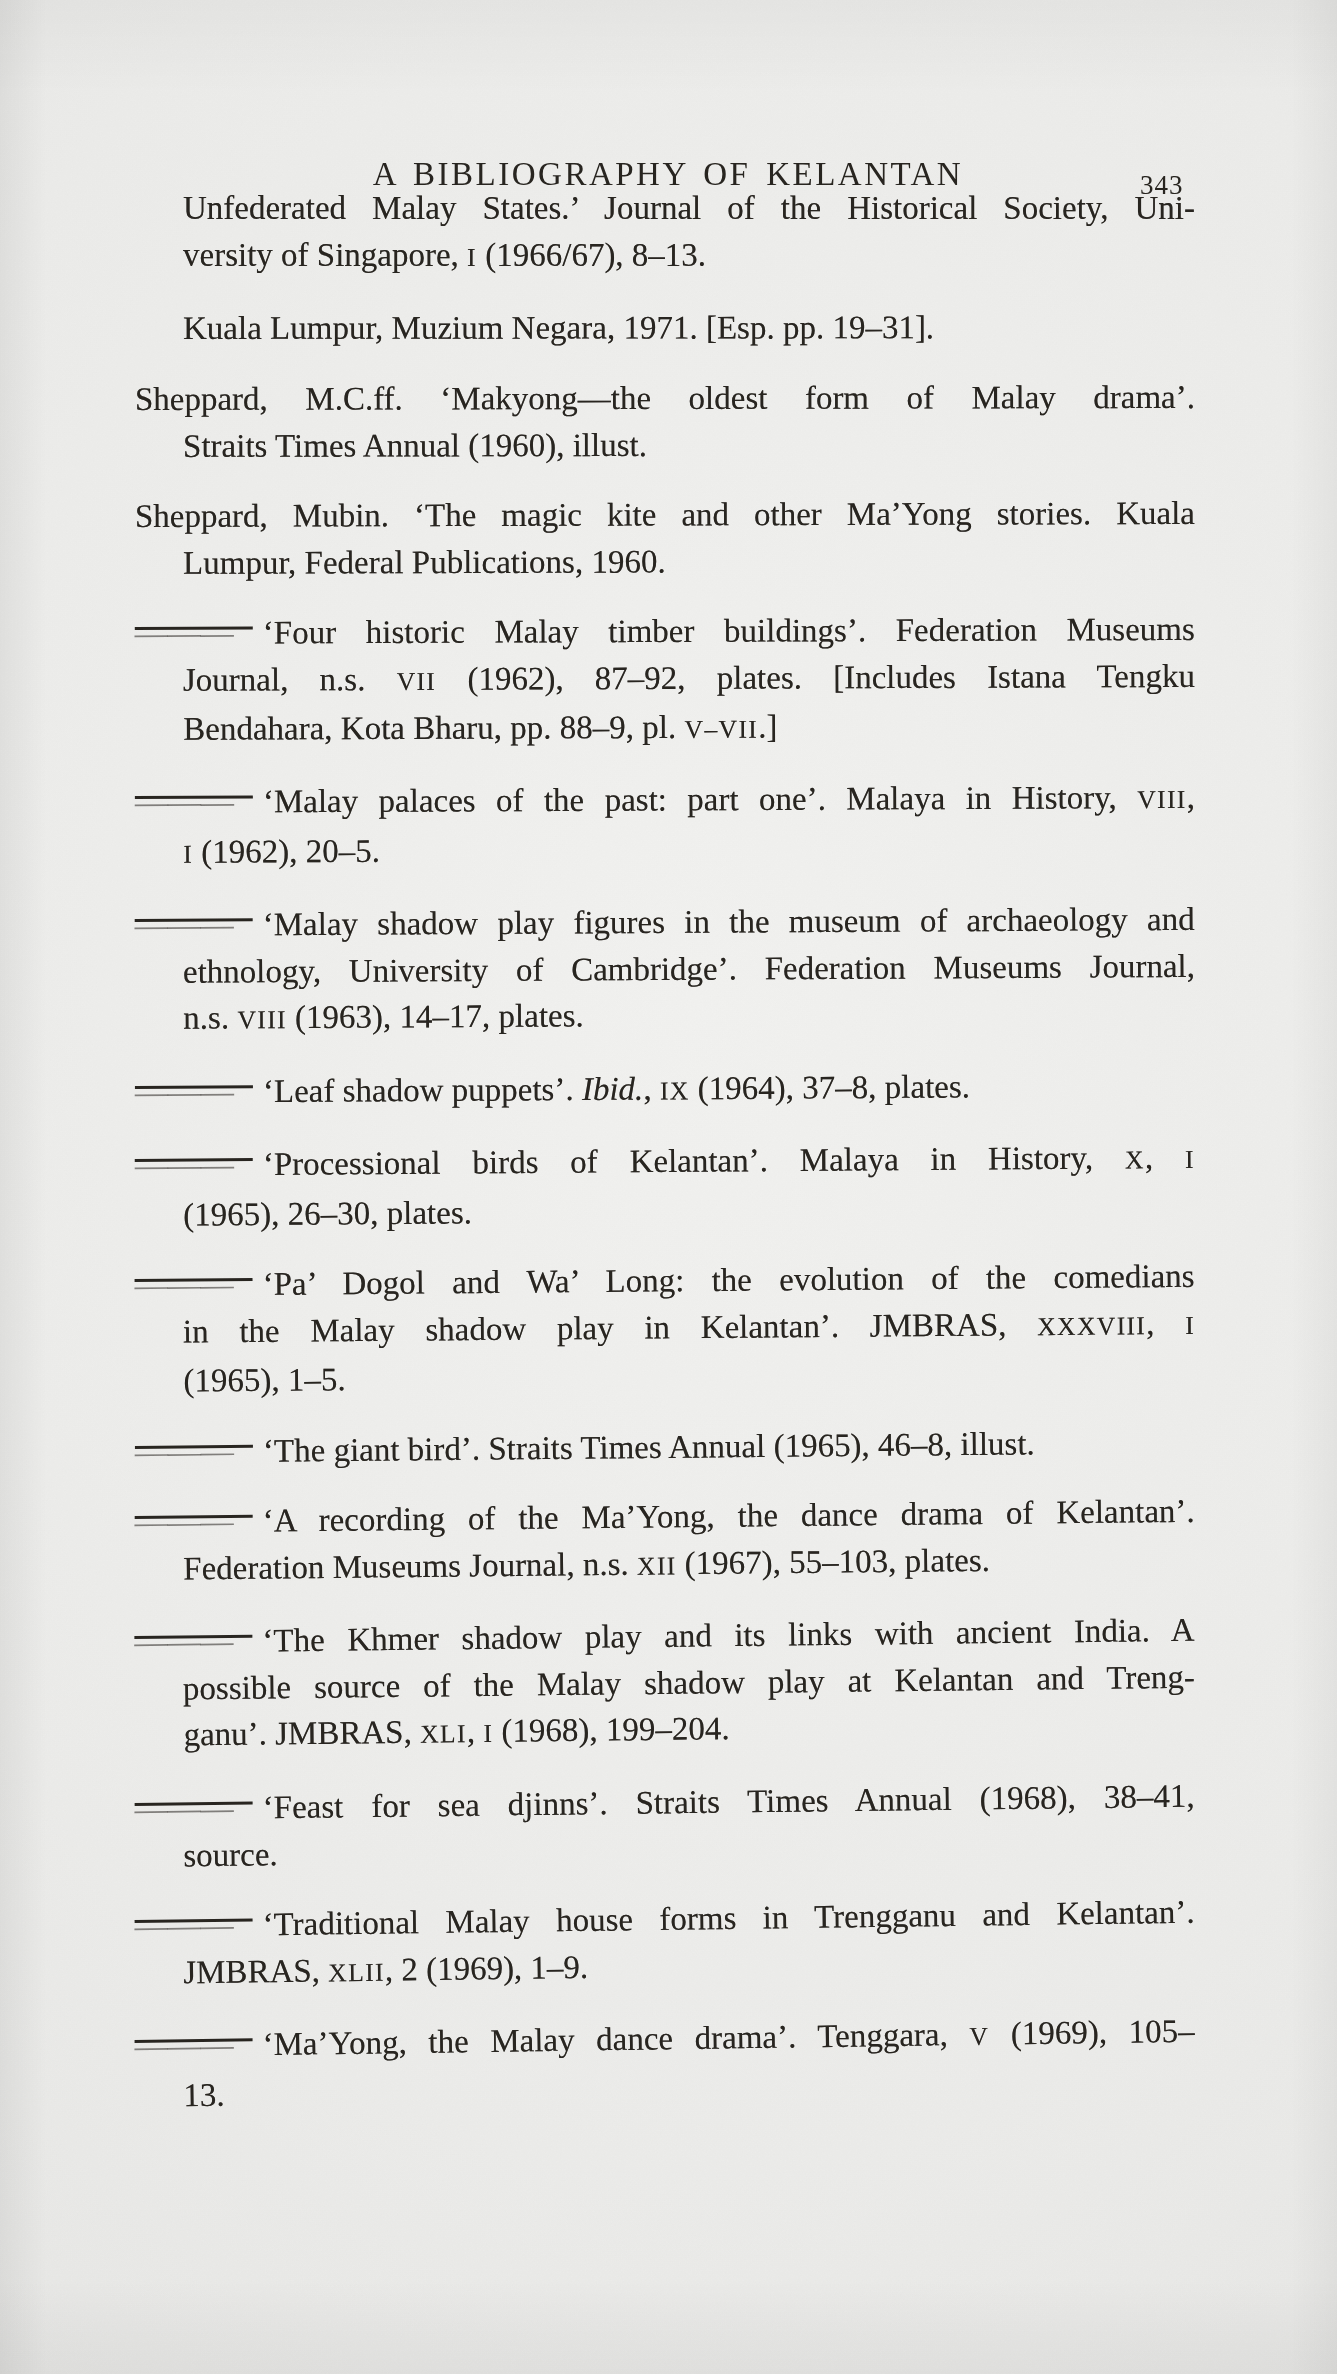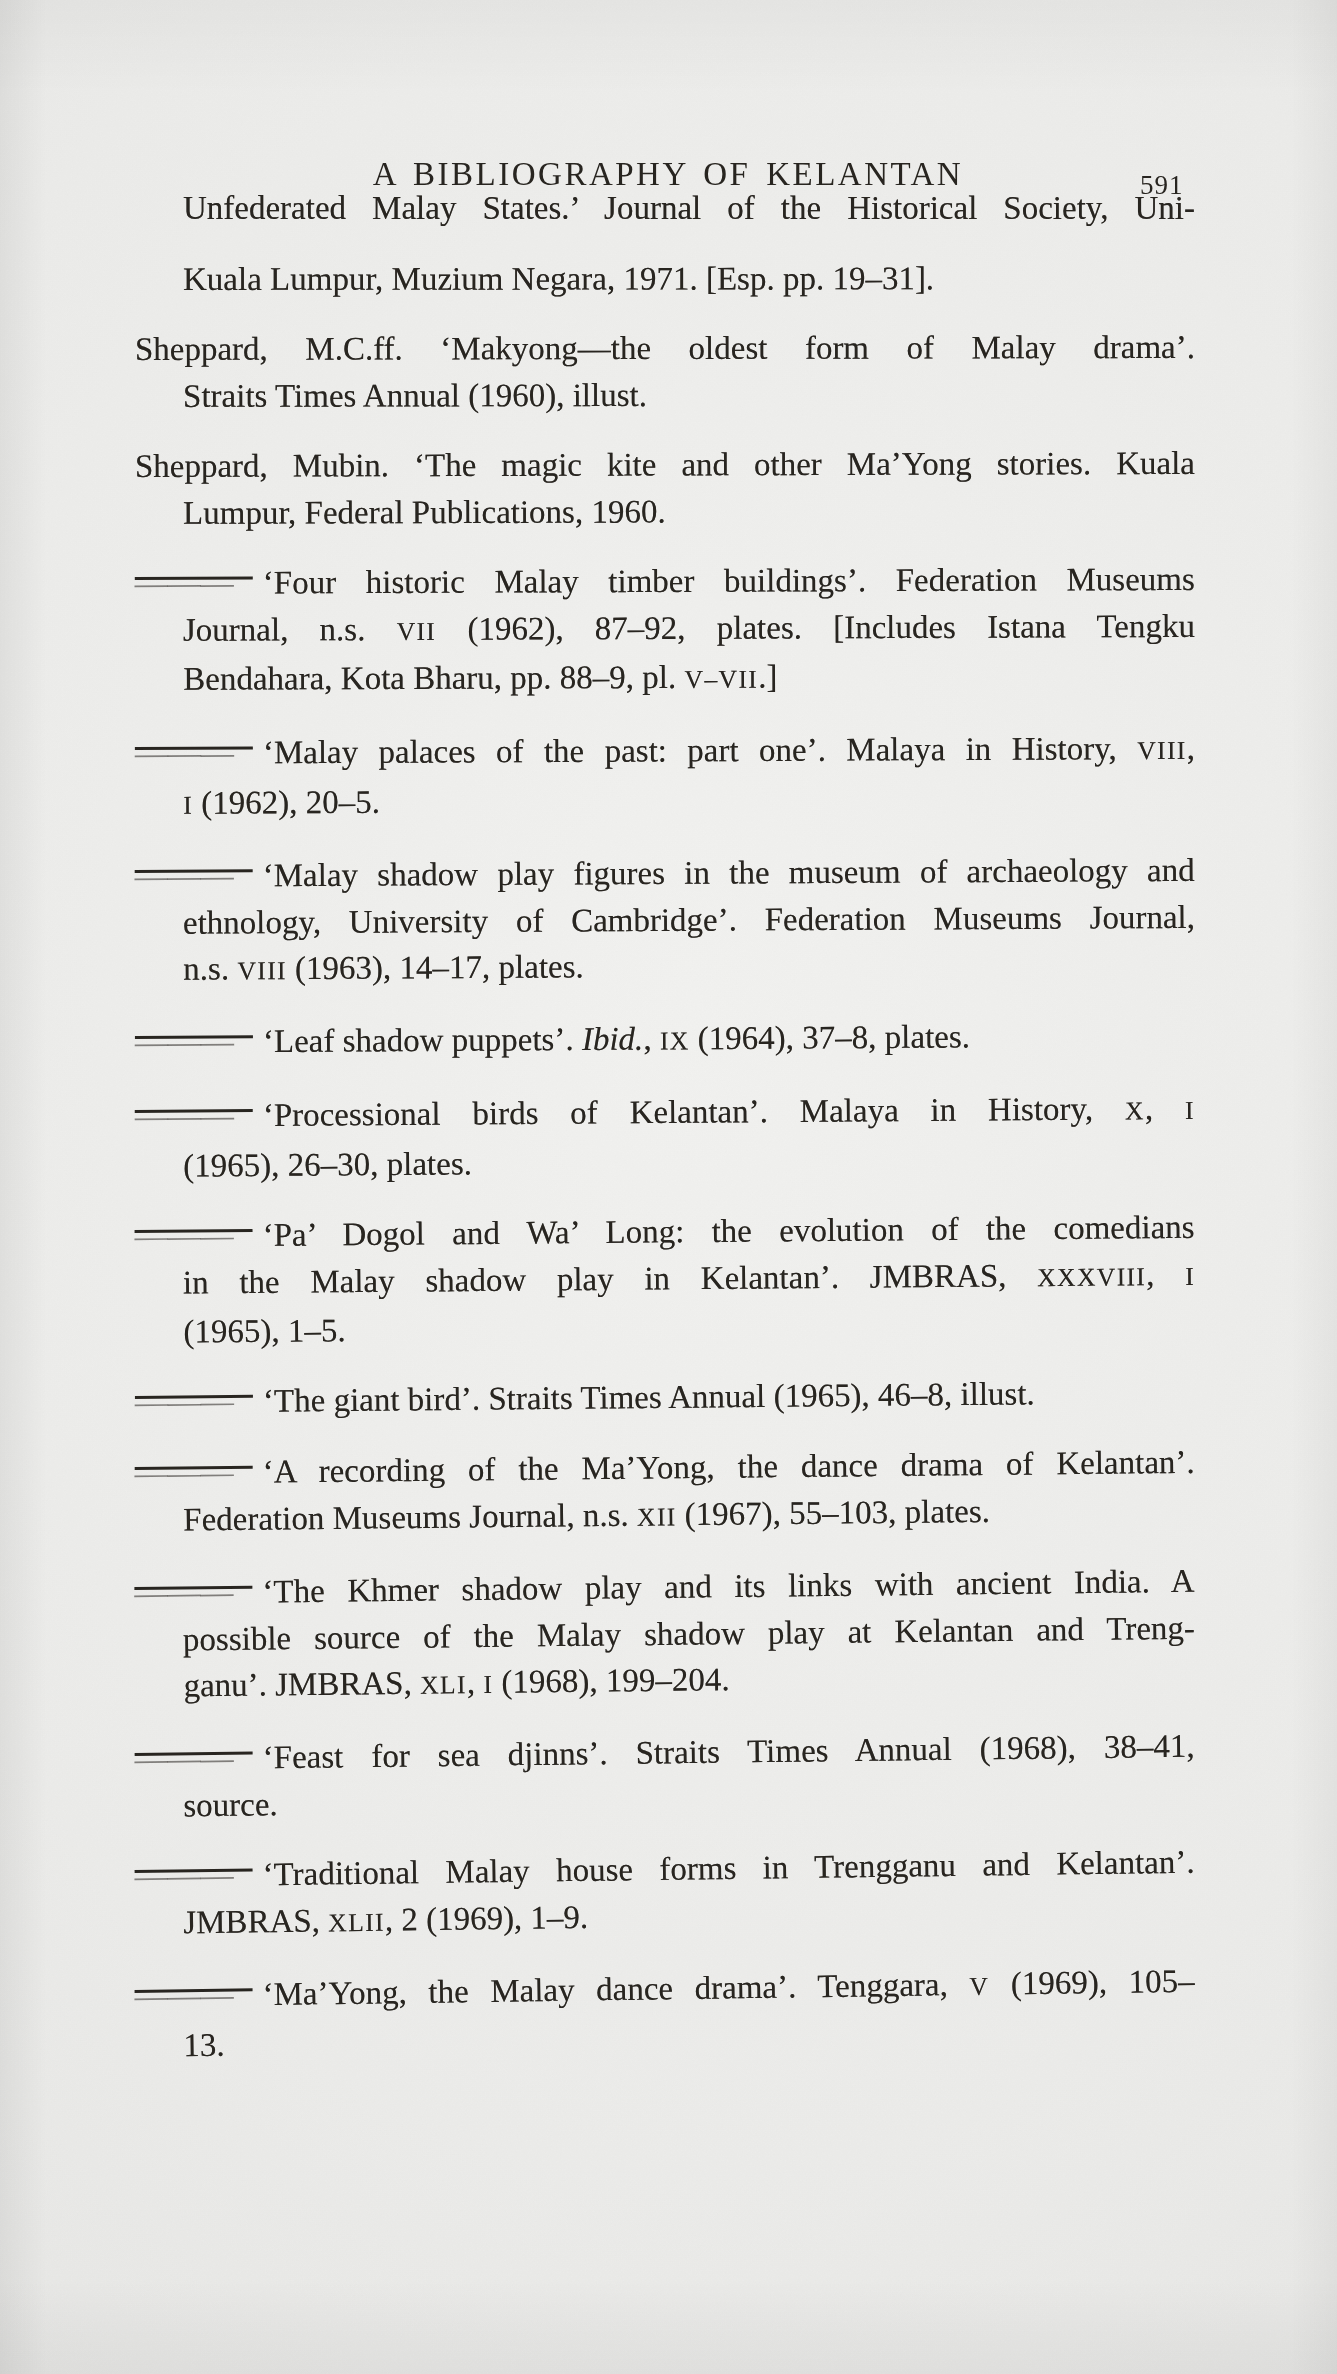--- a/index.html
+++ b/index.html
@@ -65,25 +65,26 @@
       <feColorMatrix in="n" type="saturate" values="0"></feColorMatrix>
       <feComponentTransfer>
           <feFuncA type="linear" slope="0.055" intercept="0"></feFuncA>
         </feComponentTransfer>
     </filter>
     <rect width="1337" height="2374" filter="url(#grain-f)"></rect>
   </svg>
 
   <div class="running-head">A BIBLIOGRAPHY OF KELANTAN</div>
 
-  <div class="page-number">591</div>
+  <div class="page-number">343</div>
 
   <div class="entries">
       <div class="entry" style="transform: rotate(0deg); transform-origin: 0px 50%;">
         <div class="line cont"><span class="seg-p">Unfederated Malay States.’ Journal of the Historical Society, Uni-</span></div>
+        <div class="line cont last"><span class="seg-p">versity of Singapore, </span><span class="seg-sc">I</span><span class="seg-p"> (1966/67), 8–13.</span></div>
       </div>
       <div class="entry" style="transform: rotate(-0.055deg); transform-origin: 0px 50%;">
         <div class="line cont last"><span class="seg-p">Kuala Lumpur, Muzium Negara, 1971. [Esp. pp. 19–31].</span></div>
       </div>
       <div class="entry" style="transform: rotate(-0.11deg); transform-origin: 0px 50%;">
         <div class="line"><span class="seg-p">Sheppard, M.C.ff. ‘Makyong—the oldest form of Malay drama’.</span></div>
         <div class="line cont last"><span class="seg-p">Straits Times Annual (1960), illust.</span></div>
       </div>
       <div class="entry" style="transform: rotate(-0.165deg); transform-origin: 0px 50%;">
         <div class="line"><span class="seg-p">Sheppard, Mubin. ‘The magic kite and other Ma’Yong stories. Kuala</span></div>

